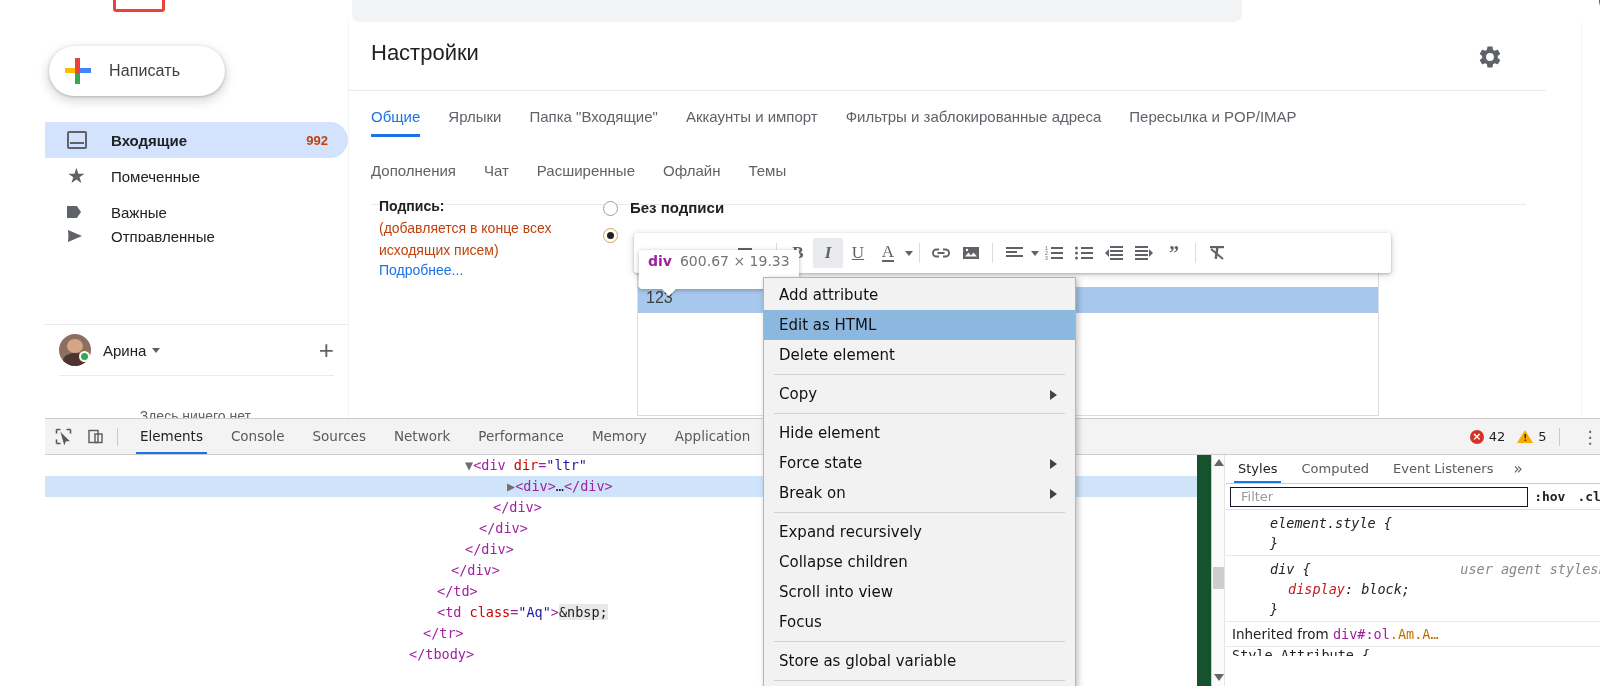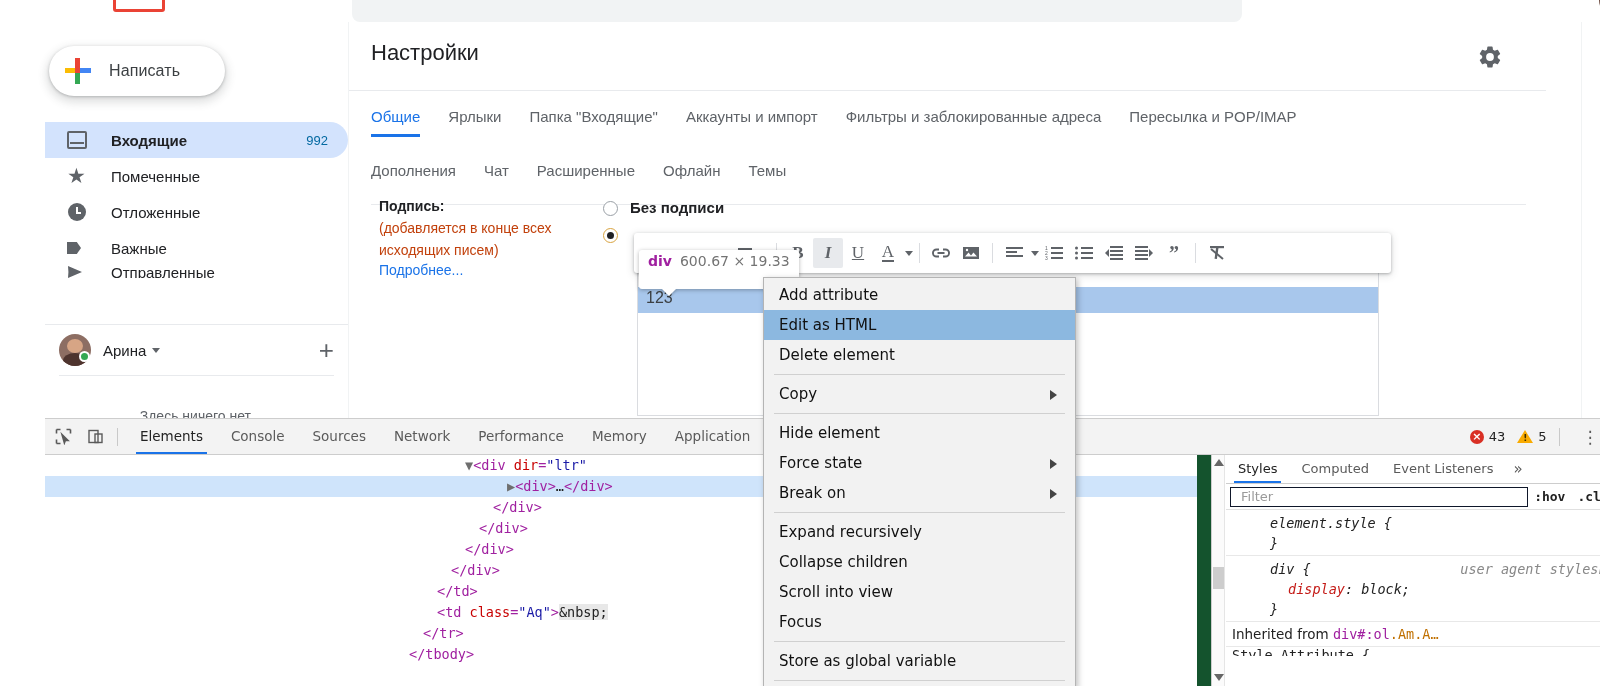--- a/index.html
+++ b/index.html
@@ -66,21 +66,21 @@
   .nav-item {
     display: flex; align-items: center;
     height: 36px; padding-left: 22px; padding-right: 20px;
     border-radius: 0 18px 18px 0;
     cursor: pointer; color: #202124;
   }
   .nav-item.active { background: #d3e3fd; }
   .nav-ico { width: 22px; height: 22px; flex: none; position: relative; }
   .nav-label { margin-left: 22px; font-size: 15px; flex: 1; white-space: nowrap; }
   .nav-item.active .nav-label { font-weight: bold; }
-  .nav-count { font-size: 13px; color: #0369a1; font-weight: normal; }
+  .nav-count { font-size: 13px; color: #c2410c; font-weight: bold; }
 
   
   .ic-inbox {
     border: 2px solid #5f6368; border-radius: 2px; width: 20px; height: 18px; top: 2px; position: absolute;
   }
   .ic-inbox::after {
     content:""; position:absolute; left: 1px; bottom: 3px; width: 14px; height: 2px; background: #5f6368;
   }
   .ic-star {
     position: absolute; top: 1px; left: 0px;
@@ -480,26 +480,20 @@
         <span class="nav-count">992</span>
       </div>
       <div class="nav-item">
         <span class="nav-ico">
             <span class="ic-star">★</span>
           </span>
         <span class="nav-label">Помеченные</span>
       </div>
       <div class="nav-item">
         <span class="nav-ico">
-            <span class="ic-clock"></span>
-          </span>
-        <span class="nav-label">Отложенные</span>
-      </div>
-      <div class="nav-item">
-        <span class="nav-ico">
             <span class="ic-label"></span>
           </span>
         <span class="nav-label">Важные</span>
       </div>
       <div class="nav-item nav-partial">
         <span class="nav-ico">
             <span class="ic-send"></span>
           </span>
         <span class="nav-label">Отправленные</span>
       </div>
@@ -700,21 +694,21 @@
       <div class="dt-tab active">Elements</div>
       <div class="dt-tab">Console</div>
       <div class="dt-tab">Sources</div>
       <div class="dt-tab">Network</div>
       <div class="dt-tab">Performance</div>
       <div class="dt-tab">Memory</div>
       <div class="dt-tab">Application</div>
       <div class="dt-right">
         <div class="err-badge">
           <span class="err-circle">×</span>
-          <span>43</span>
+          <span>42</span>
           <span class="warn-tri"></span>
           <span>5</span>
         </div>
         <span class="dt-vsep"></span>
         <span class="dt-kebab">⋮</span>
         <span class="dt-close">✕</span>
       </div>
     </div>
 
     <div class="dom-pane" id="dom-pane">

